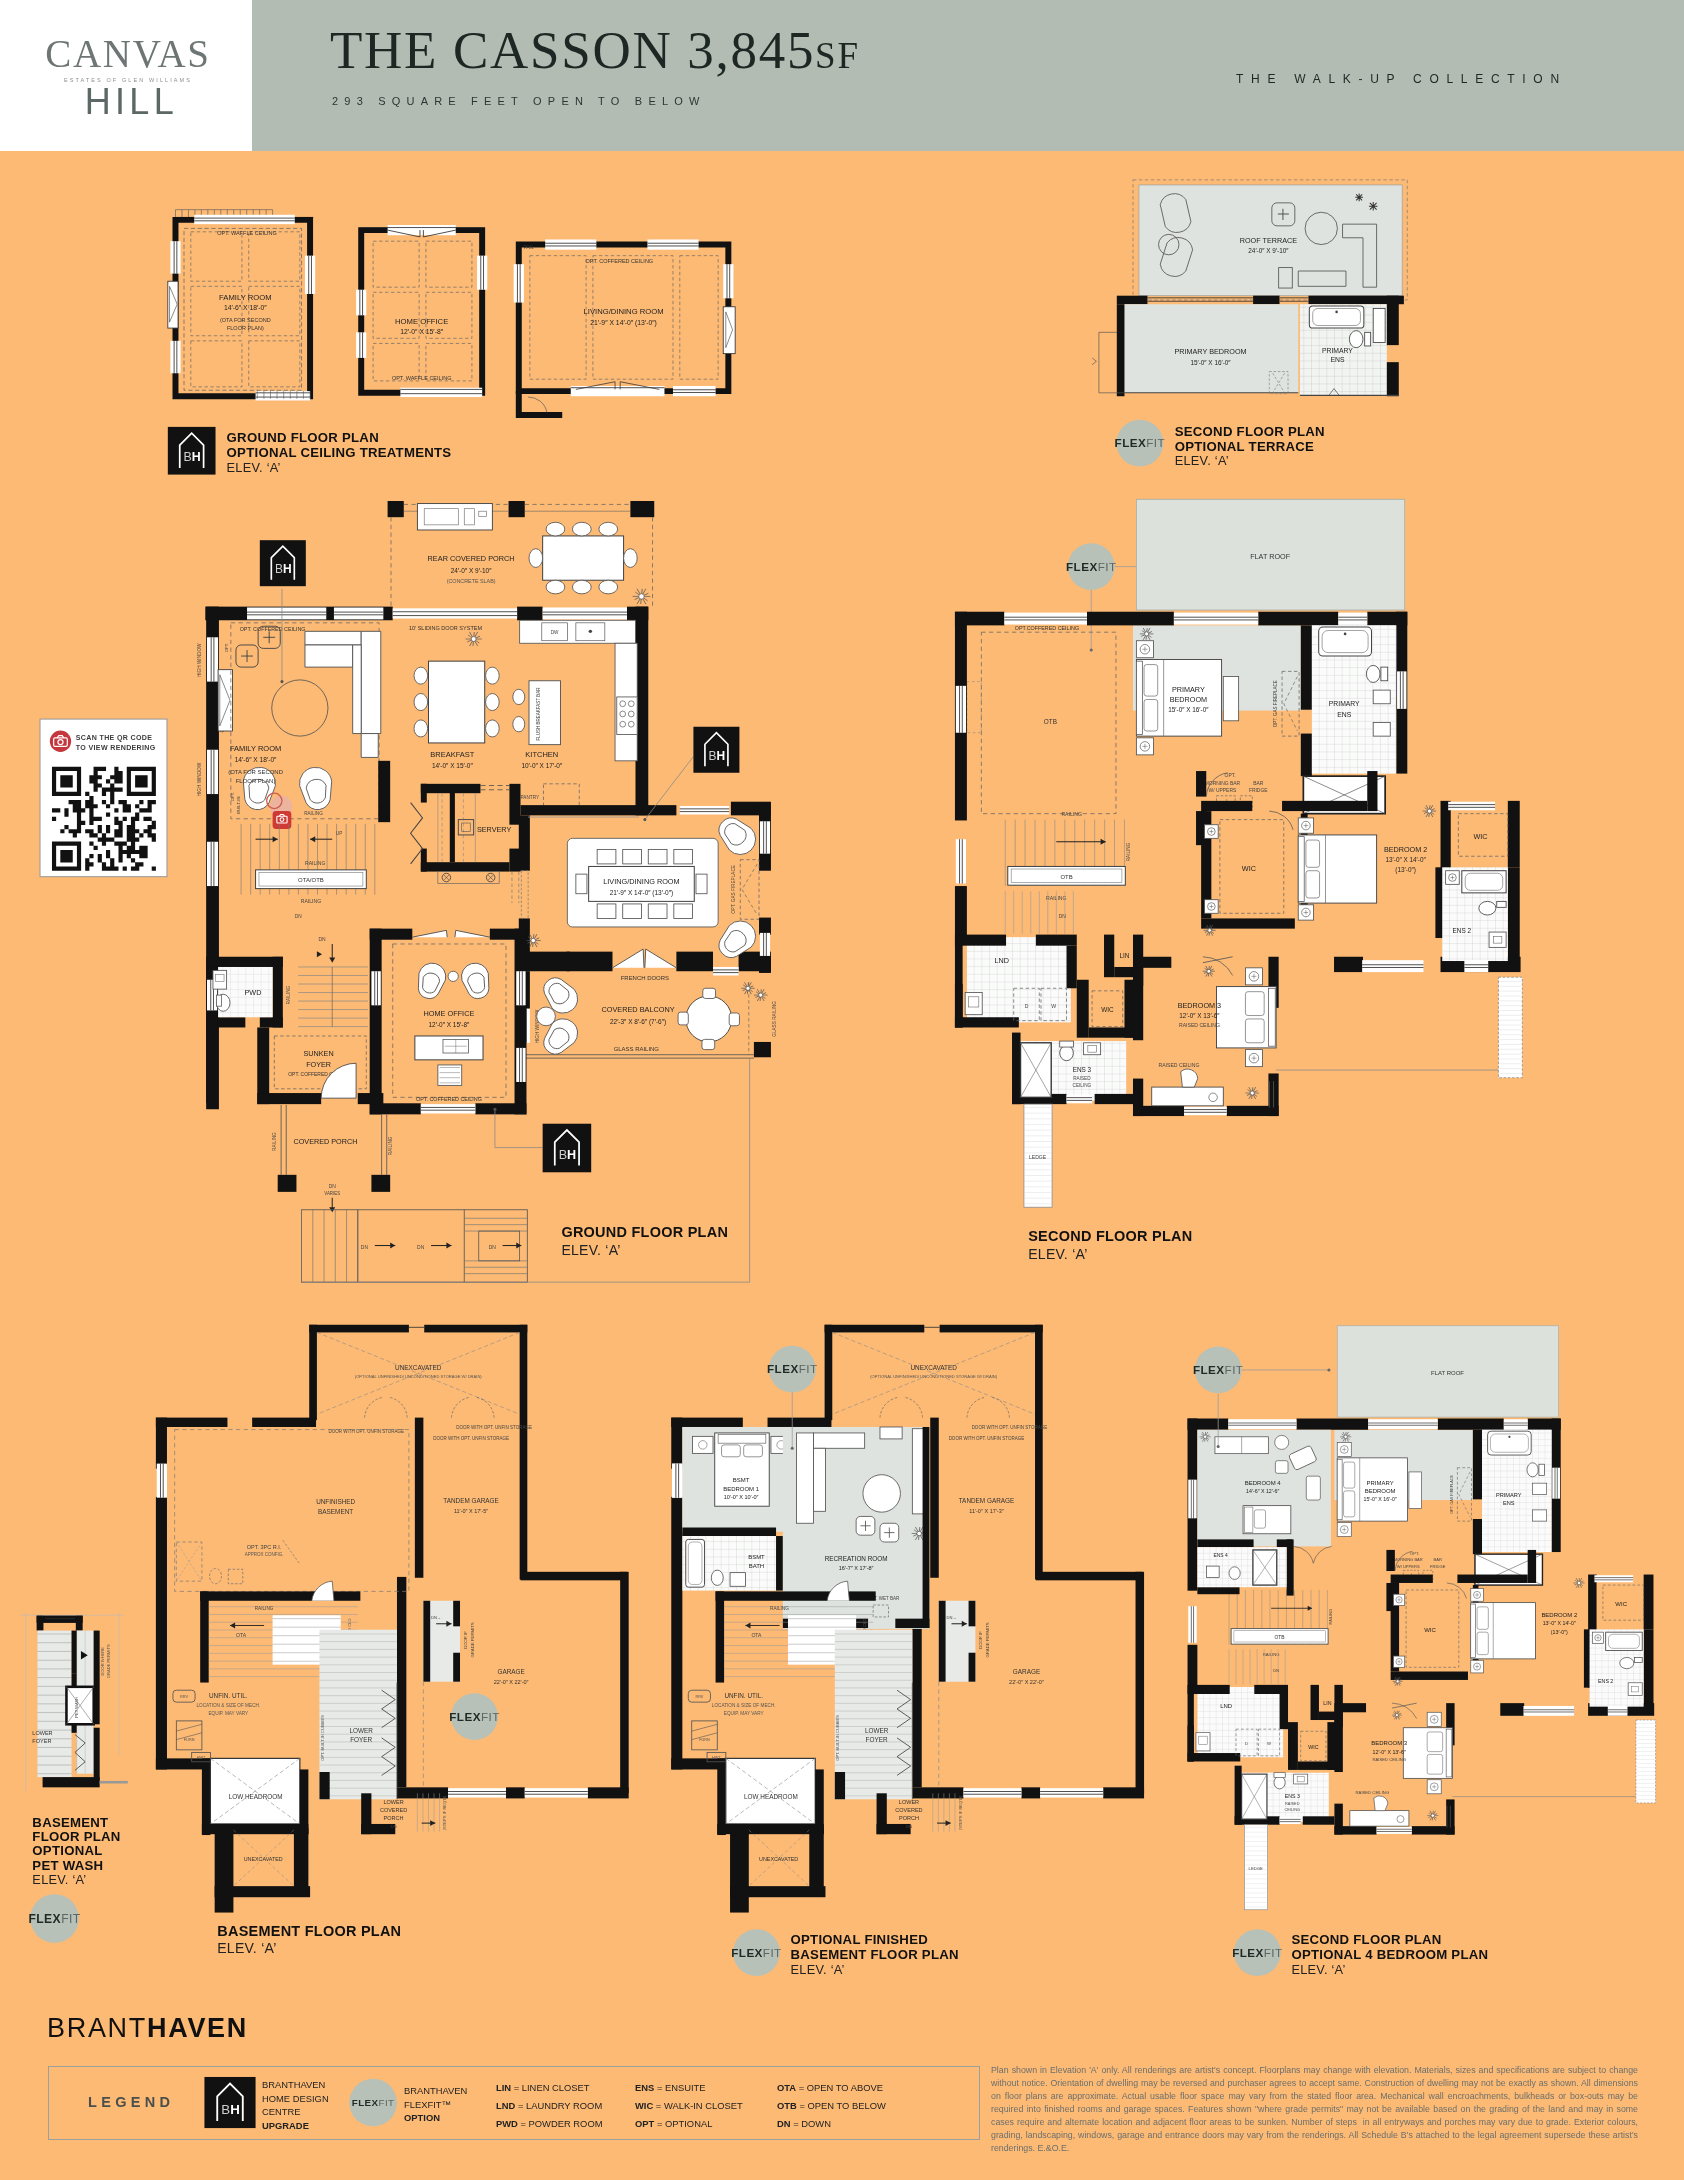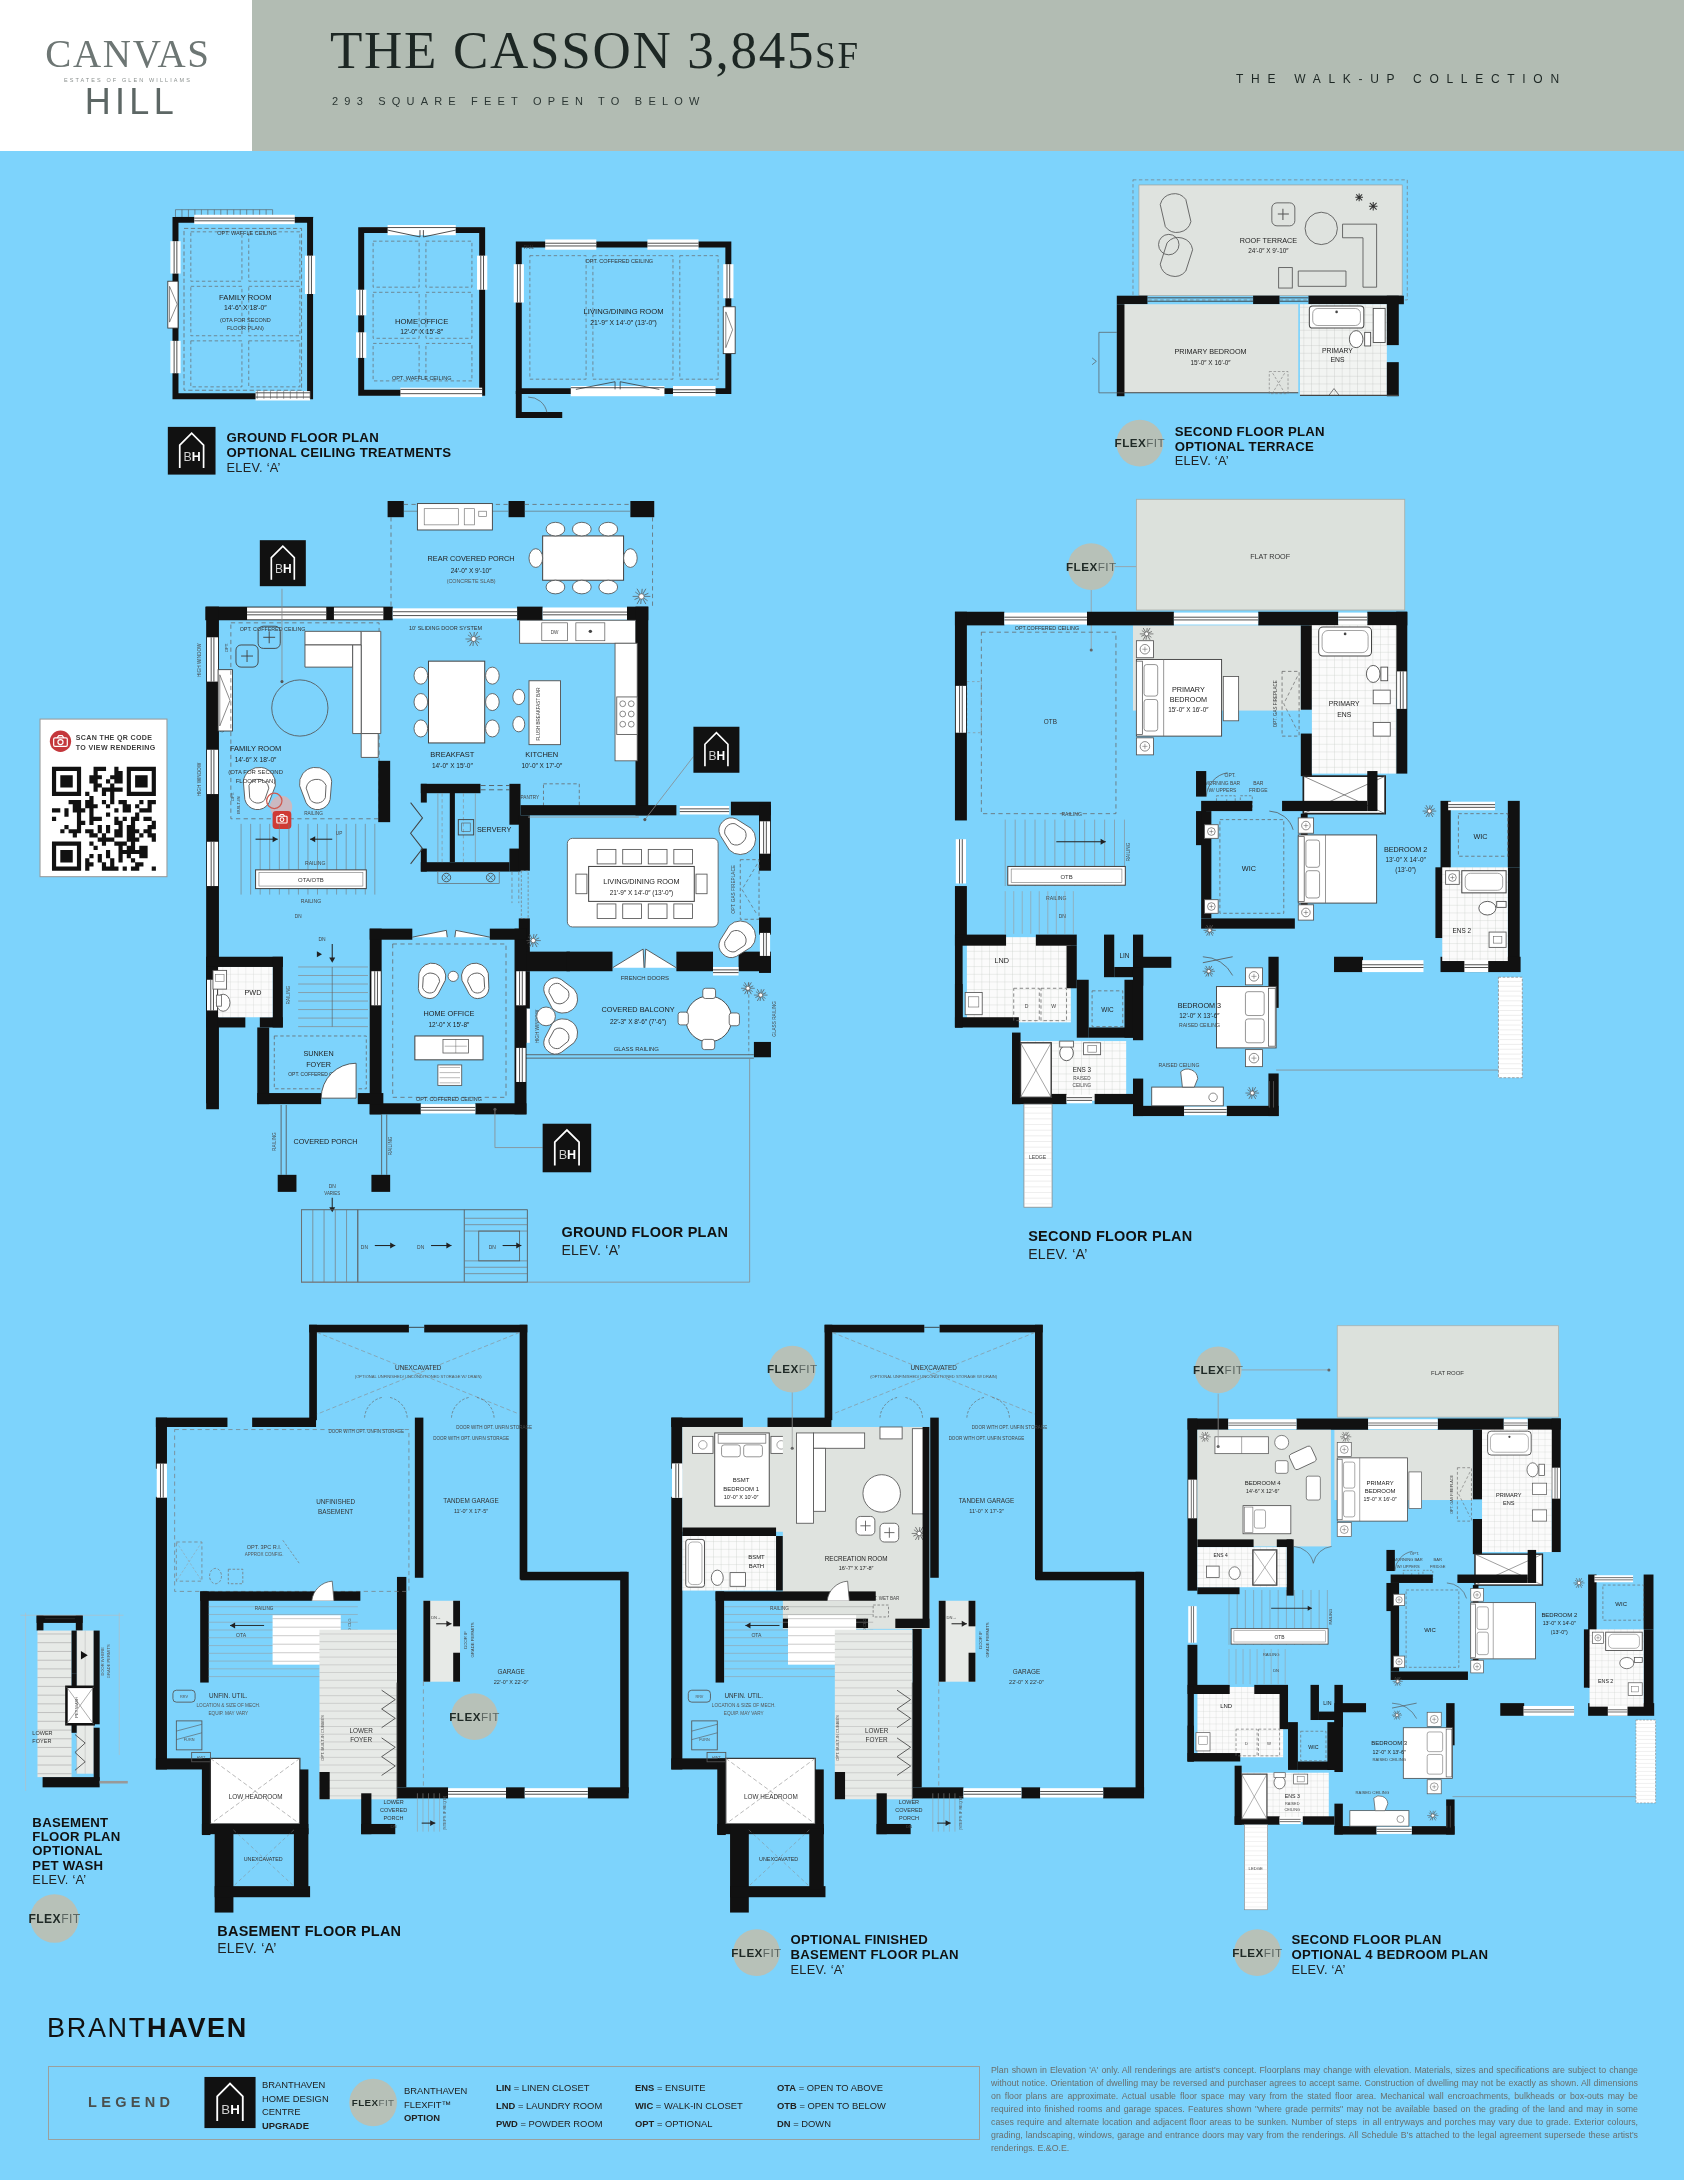--- a/index.html
+++ b/index.html
@@ -1,15 +1,15 @@
 <!DOCTYPE html>
 <html style="font-size:13.6px"><head><meta charset="utf-8">
 <style>
 html,body{margin:0;padding:0;background:#fff;}
-#page{position:relative;width:1685px;height:2181px;background:#7dd3fc;overflow:hidden;
+#page{position:relative;width:1685px;height:2181px;background:#fdba74;overflow:hidden;
 font-family:"Liberation Sans",sans-serif;}
 .abs{position:absolute;}
 </style></head><body>
 <div id="page">
 
 <div class="abs" style="left:252px;top:0;width:1433px;height:151px;background:#b2bcb3;"></div>
 
 <div class="abs" style="left:0;top:0;width:252px;height:151px;background:#fff;">
   <div style="position:absolute;left:43px;top:31px;width:170px;text-align:center;">
     <div style="font-family:'Liberation Serif',serif;font-size:39px;letter-spacing:1.7px;color:#6d7674;">CANVAS</div>

